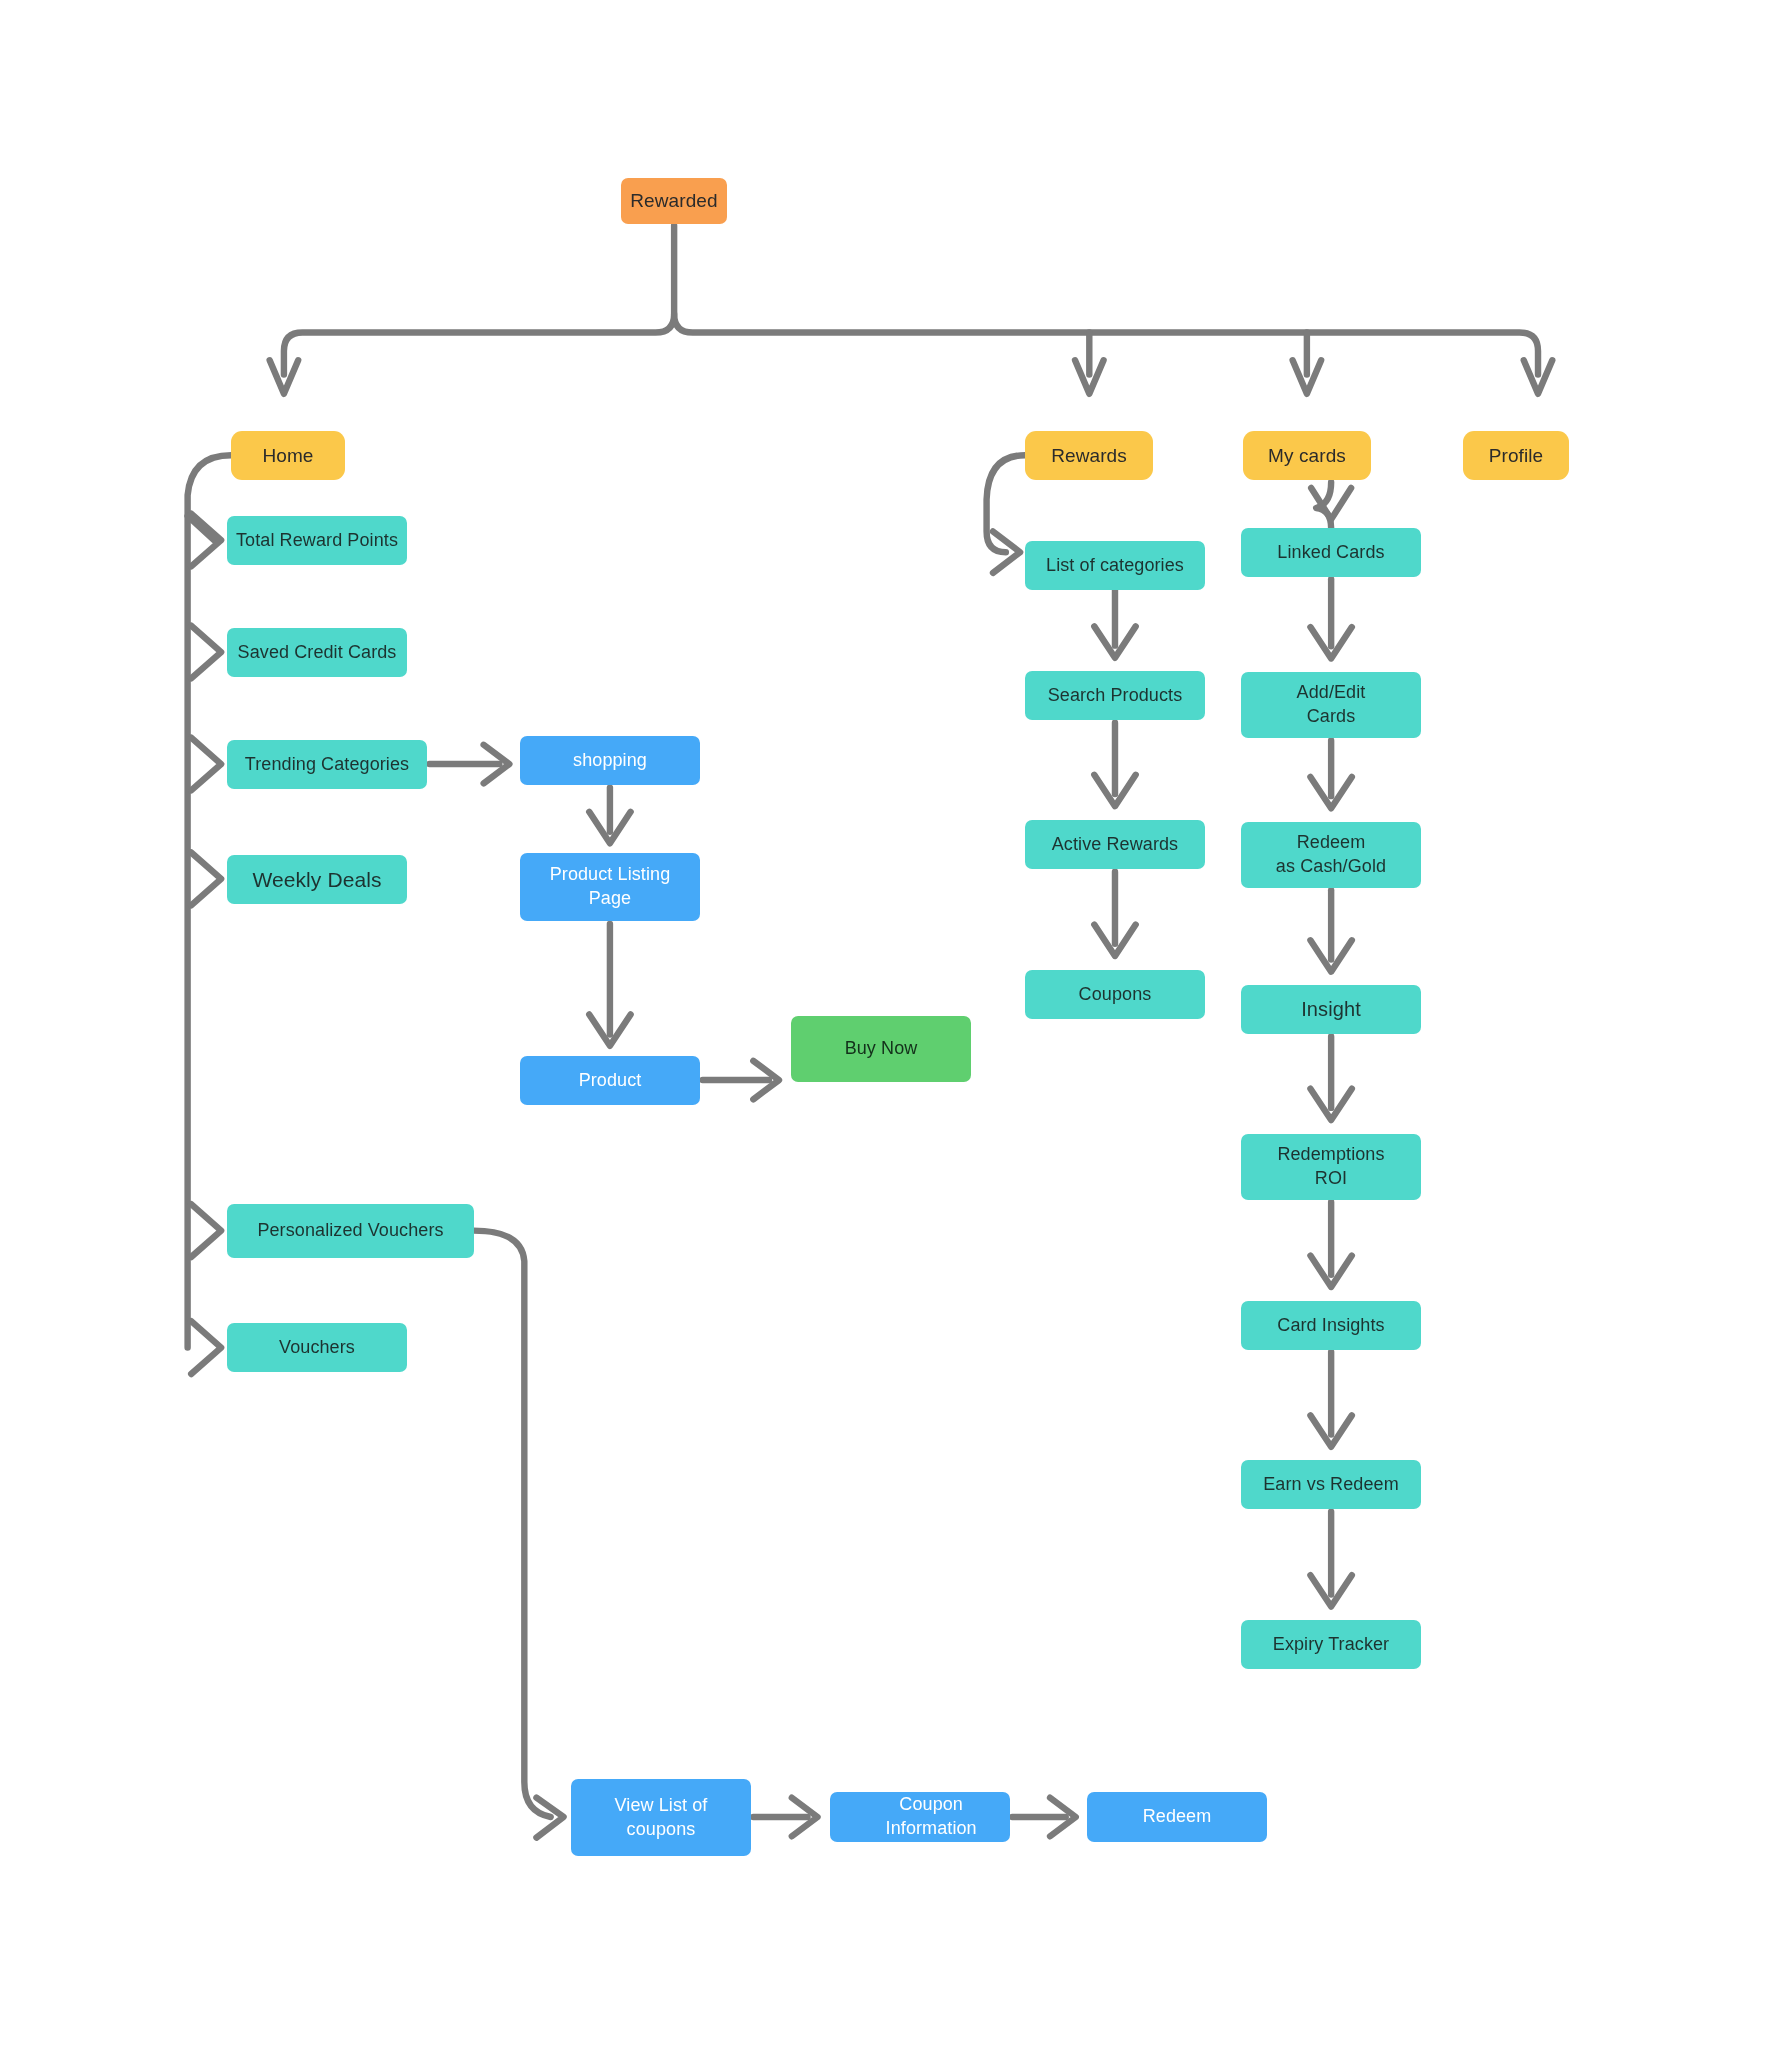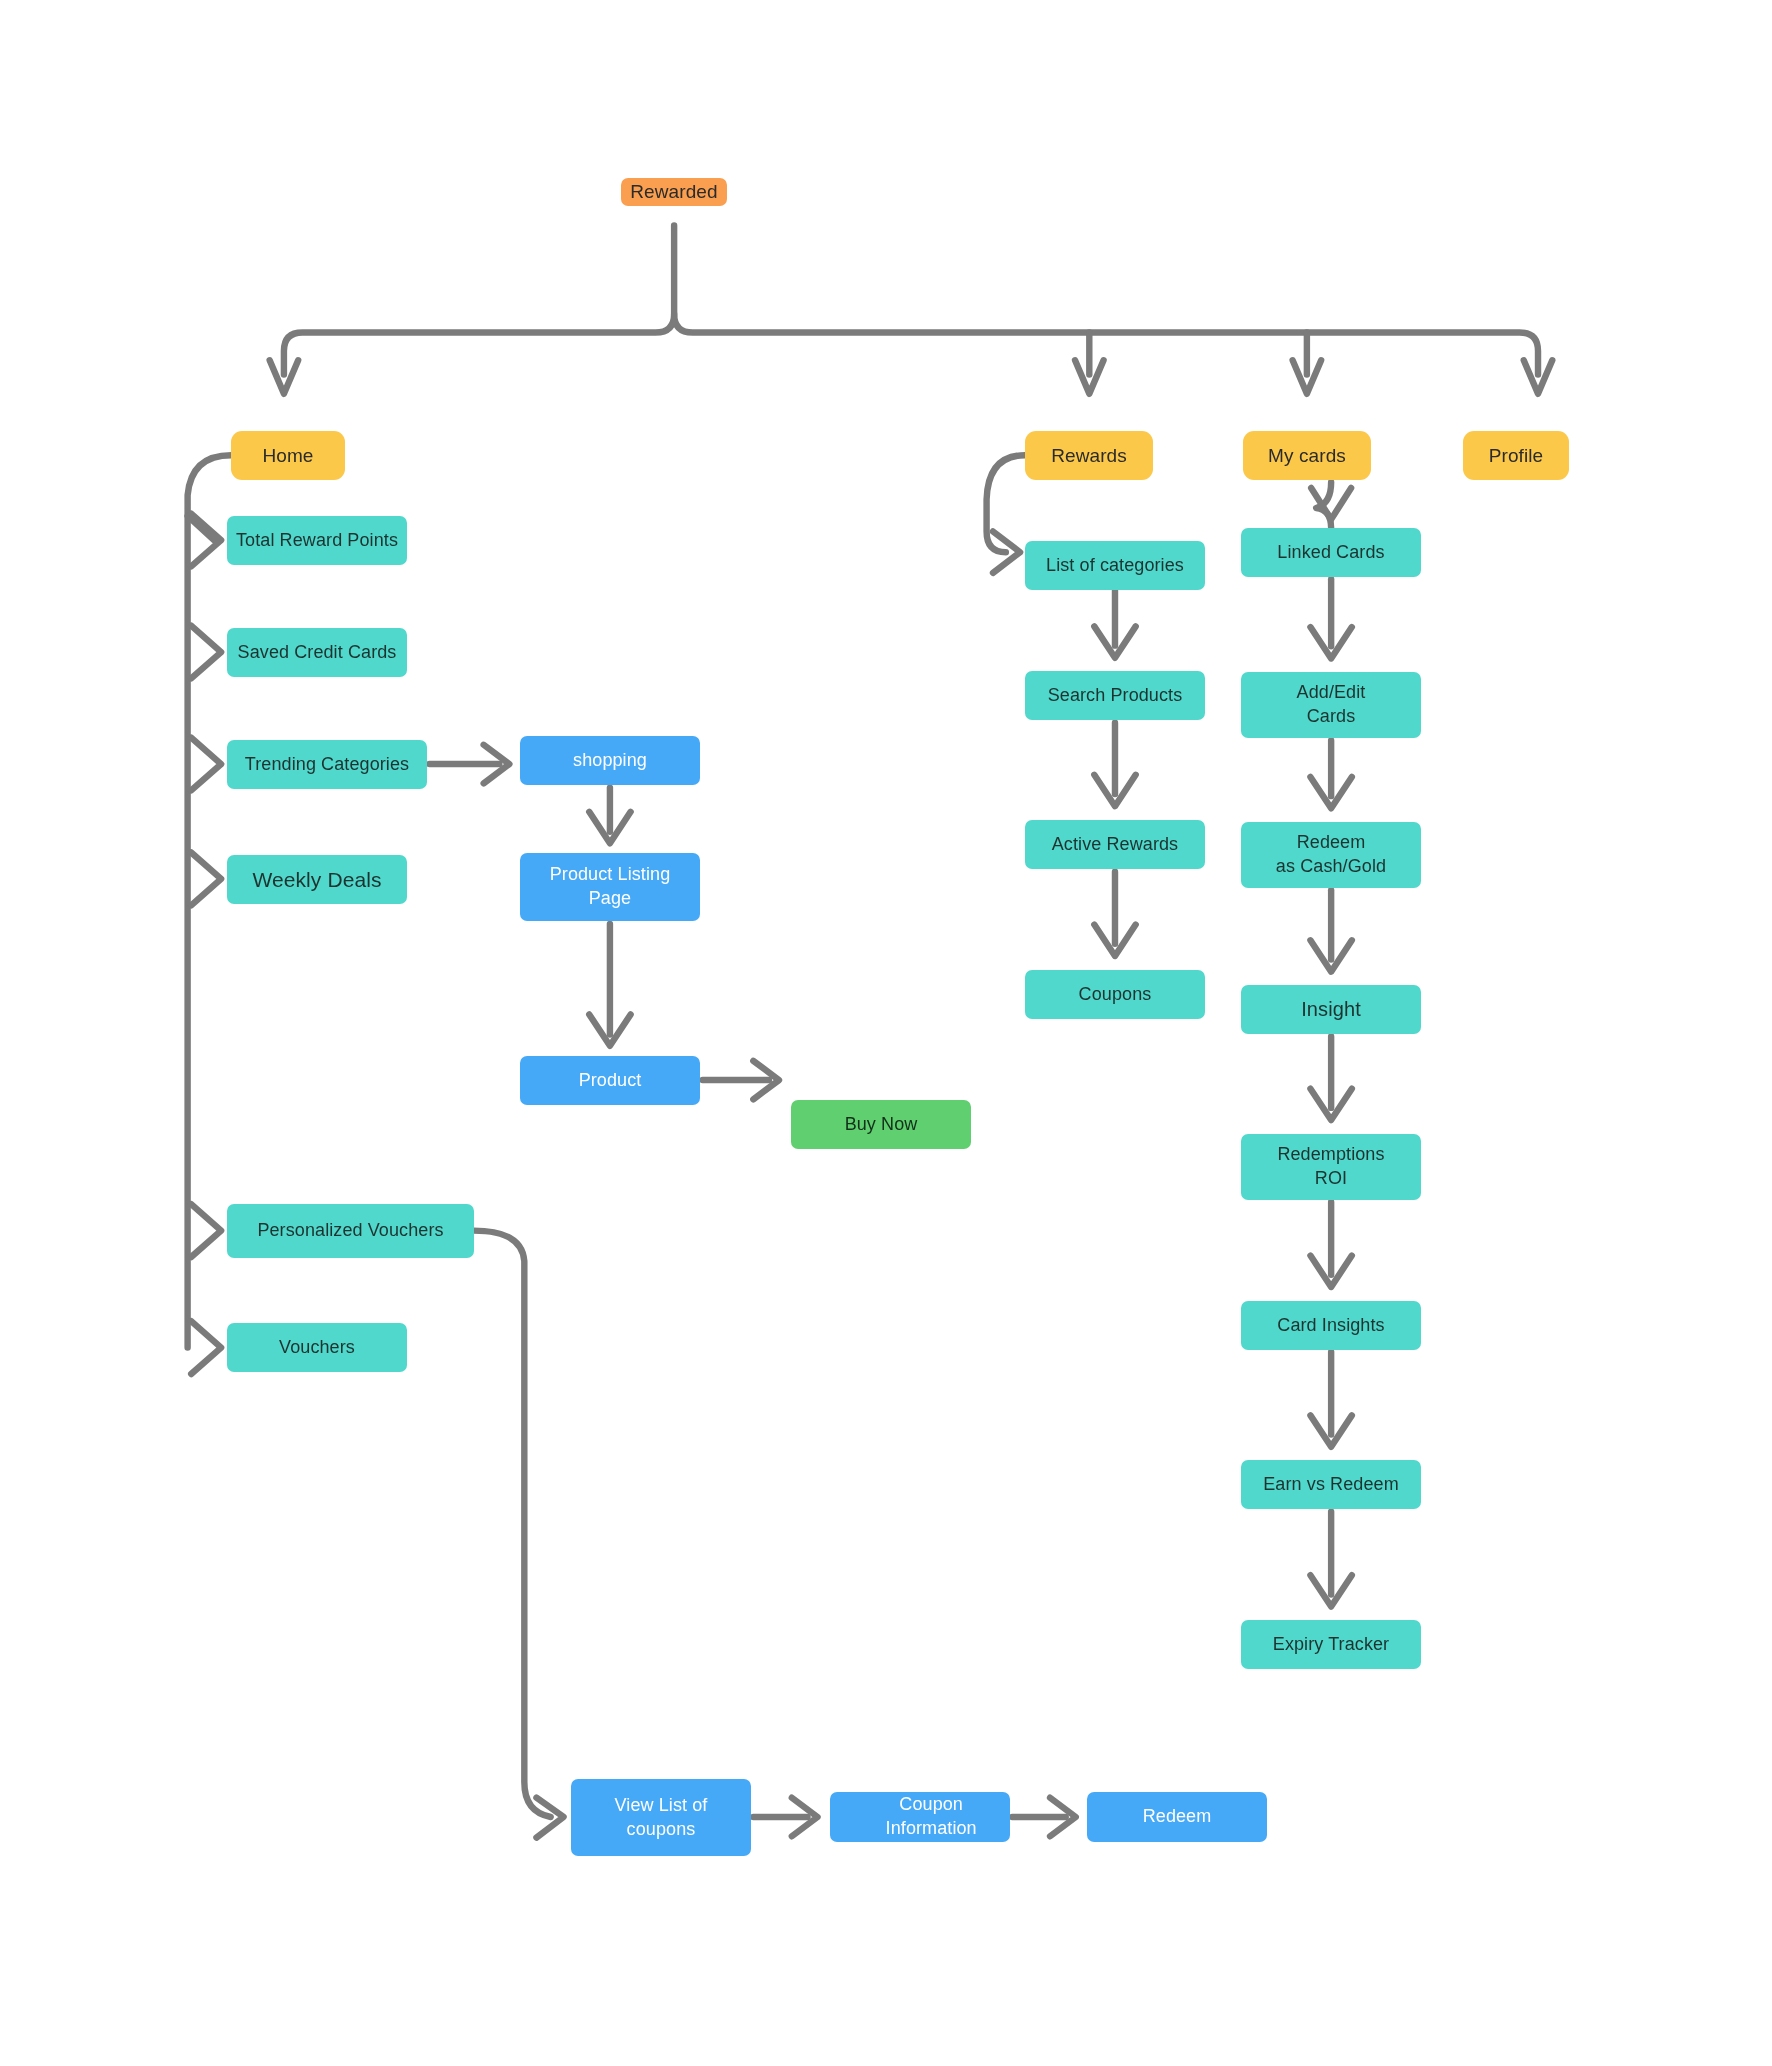--- a/index.html
+++ b/index.html
@@ -101,38 +101,38 @@
       <path d="M664,1725 Q732,1725 735,1768 L735,2498 Q735,2540 772,2547"></path>
       <path d="M752,2520 L790,2547 L752,2576"></path>
 
       <path d="M1056,2547 L1132,2547"></path>
       <path d="M1110,2520 L1146,2547 L1110,2574"></path>
       <path d="M1419,2547 L1494,2547"></path>
       <path d="M1472,2520 L1508,2547 L1472,2574"></path>
     </g>
   </svg>
 
-  <div class="node root" style="left: 621px; top: 178px; width: 106px; height: 28px; font-size: 19px;">Rewarded</div>
+  <div class="node root" style="left: 621px; top: 178px; width: 106px; height: 46px; font-size: 19px;">Rewarded</div>
   <div class="node section" style="left: 231px; top: 431px; width: 114px; height: 49px; font-size: 19px;">Home</div>
   <div class="node section" style="left: 1025px; top: 431px; width: 128px; height: 49px; font-size: 19px;">Rewards</div>
   <div class="node section" style="left: 1243px; top: 431px; width: 128px; height: 49px; font-size: 19px;">My cards</div>
   <div class="node section" style="left: 1463px; top: 431px; width: 106px; height: 49px; font-size: 19px;">Profile</div>
 
   <div class="node leaf" style="left: 227px; top: 516px; width: 180px; height: 49px; font-size: 18px;">Total Reward Points</div>
   <div class="node leaf" style="left: 227px; top: 628px; width: 180px; height: 49px; font-size: 18px;">Saved Credit Cards</div>
   <div class="node leaf" style="left: 227px; top: 740px; width: 200px; height: 49px; font-size: 18px;">Trending Categories</div>
   <div class="node leaf" style="left: 227px; top: 855px; width: 180px; height: 49px; font-size: 21px;">Weekly Deals</div>
   <div class="node leaf" style="left: 227px; top: 1204px; width: 247px; height: 54px; font-size: 18px;">Personalized Vouchers</div>
   <div class="node leaf" style="left: 227px; top: 1323px; width: 180px; height: 49px; font-size: 18px;">Vouchers</div>
 
   <div class="node blue" style="left: 520px; top: 736px; width: 180px; height: 49px; font-size: 18px;">shopping</div>
   <div class="node blue" style="left: 520px; top: 853px; width: 180px; height: 68px; font-size: 18px;">Product Listing
 Page</div>
   <div class="node blue" style="left: 520px; top: 1056px; width: 180px; height: 49px; font-size: 18px;">Product</div>
-  <div class="node green" style="left: 791px; top: 1100px; width: 180px; height: 49px; font-size: 18px;">Buy Now</div>
+  <div class="node green" style="left: 791px; top: 1016px; width: 180px; height: 66px; font-size: 18px;">Buy Now</div>
 
   <div class="node leaf" style="left: 1025px; top: 528px; width: 180px; height: 49px; font-size: 18px; margin-top: 13px;">List of categories</div>
   <div class="node leaf" style="left: 1025px; top: 671px; width: 180px; height: 49px; font-size: 18px;">Search Products</div>
   <div class="node leaf" style="left: 1025px; top: 820px; width: 180px; height: 49px; font-size: 18px;">Active Rewards</div>
   <div class="node leaf" style="left: 1025px; top: 970px; width: 180px; height: 49px; font-size: 18px;">Coupons</div>
 
   <div class="node leaf" style="left: 1241px; top: 528px; width: 180px; height: 49px; font-size: 18px;">Linked Cards</div>
   <div class="node leaf" style="left: 1241px; top: 672px; width: 180px; height: 66px; font-size: 18px;">Add/Edit
 Cards</div>
   <div class="node leaf" style="left: 1241px; top: 822px; width: 180px; height: 66px; font-size: 18px;">Redeem

